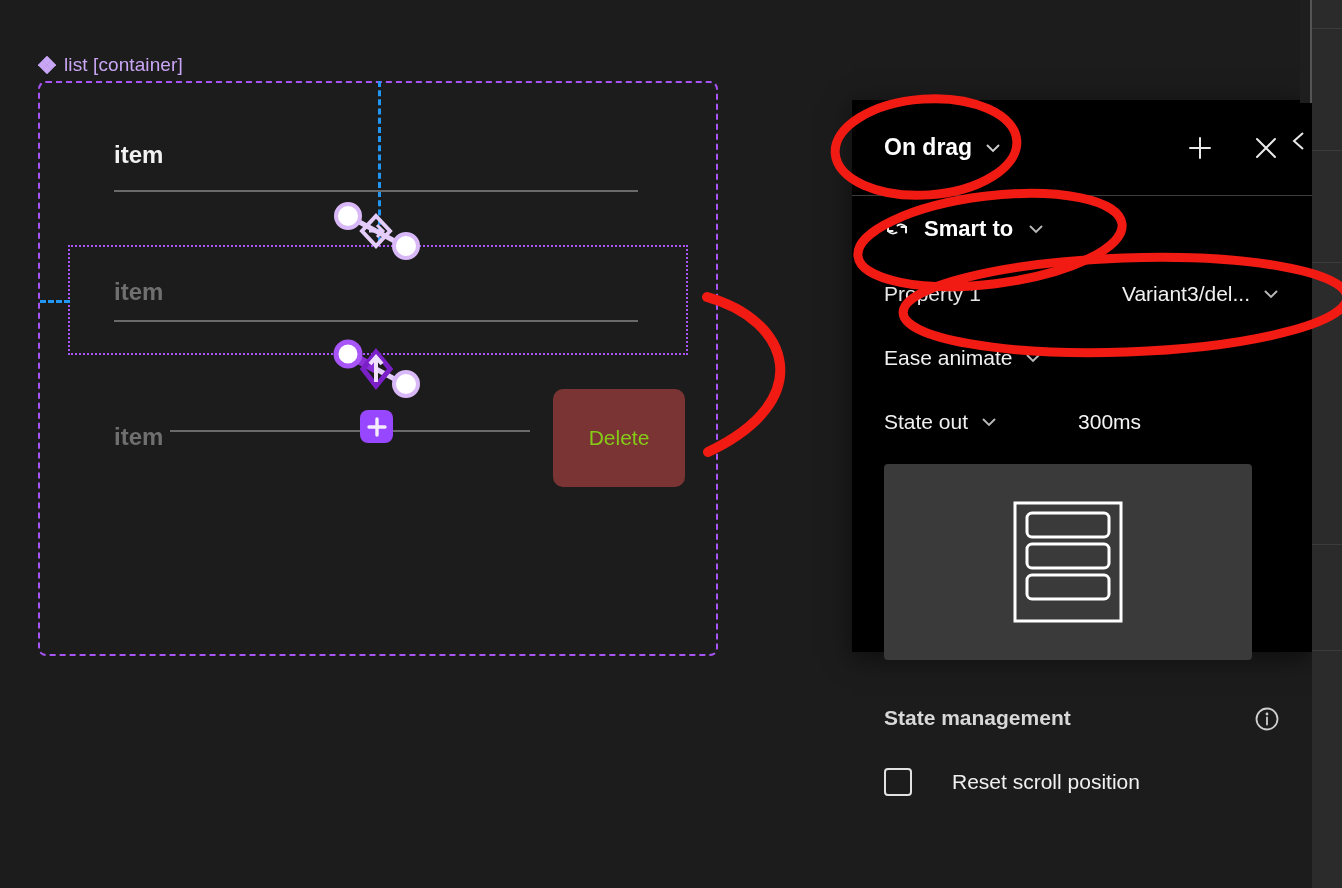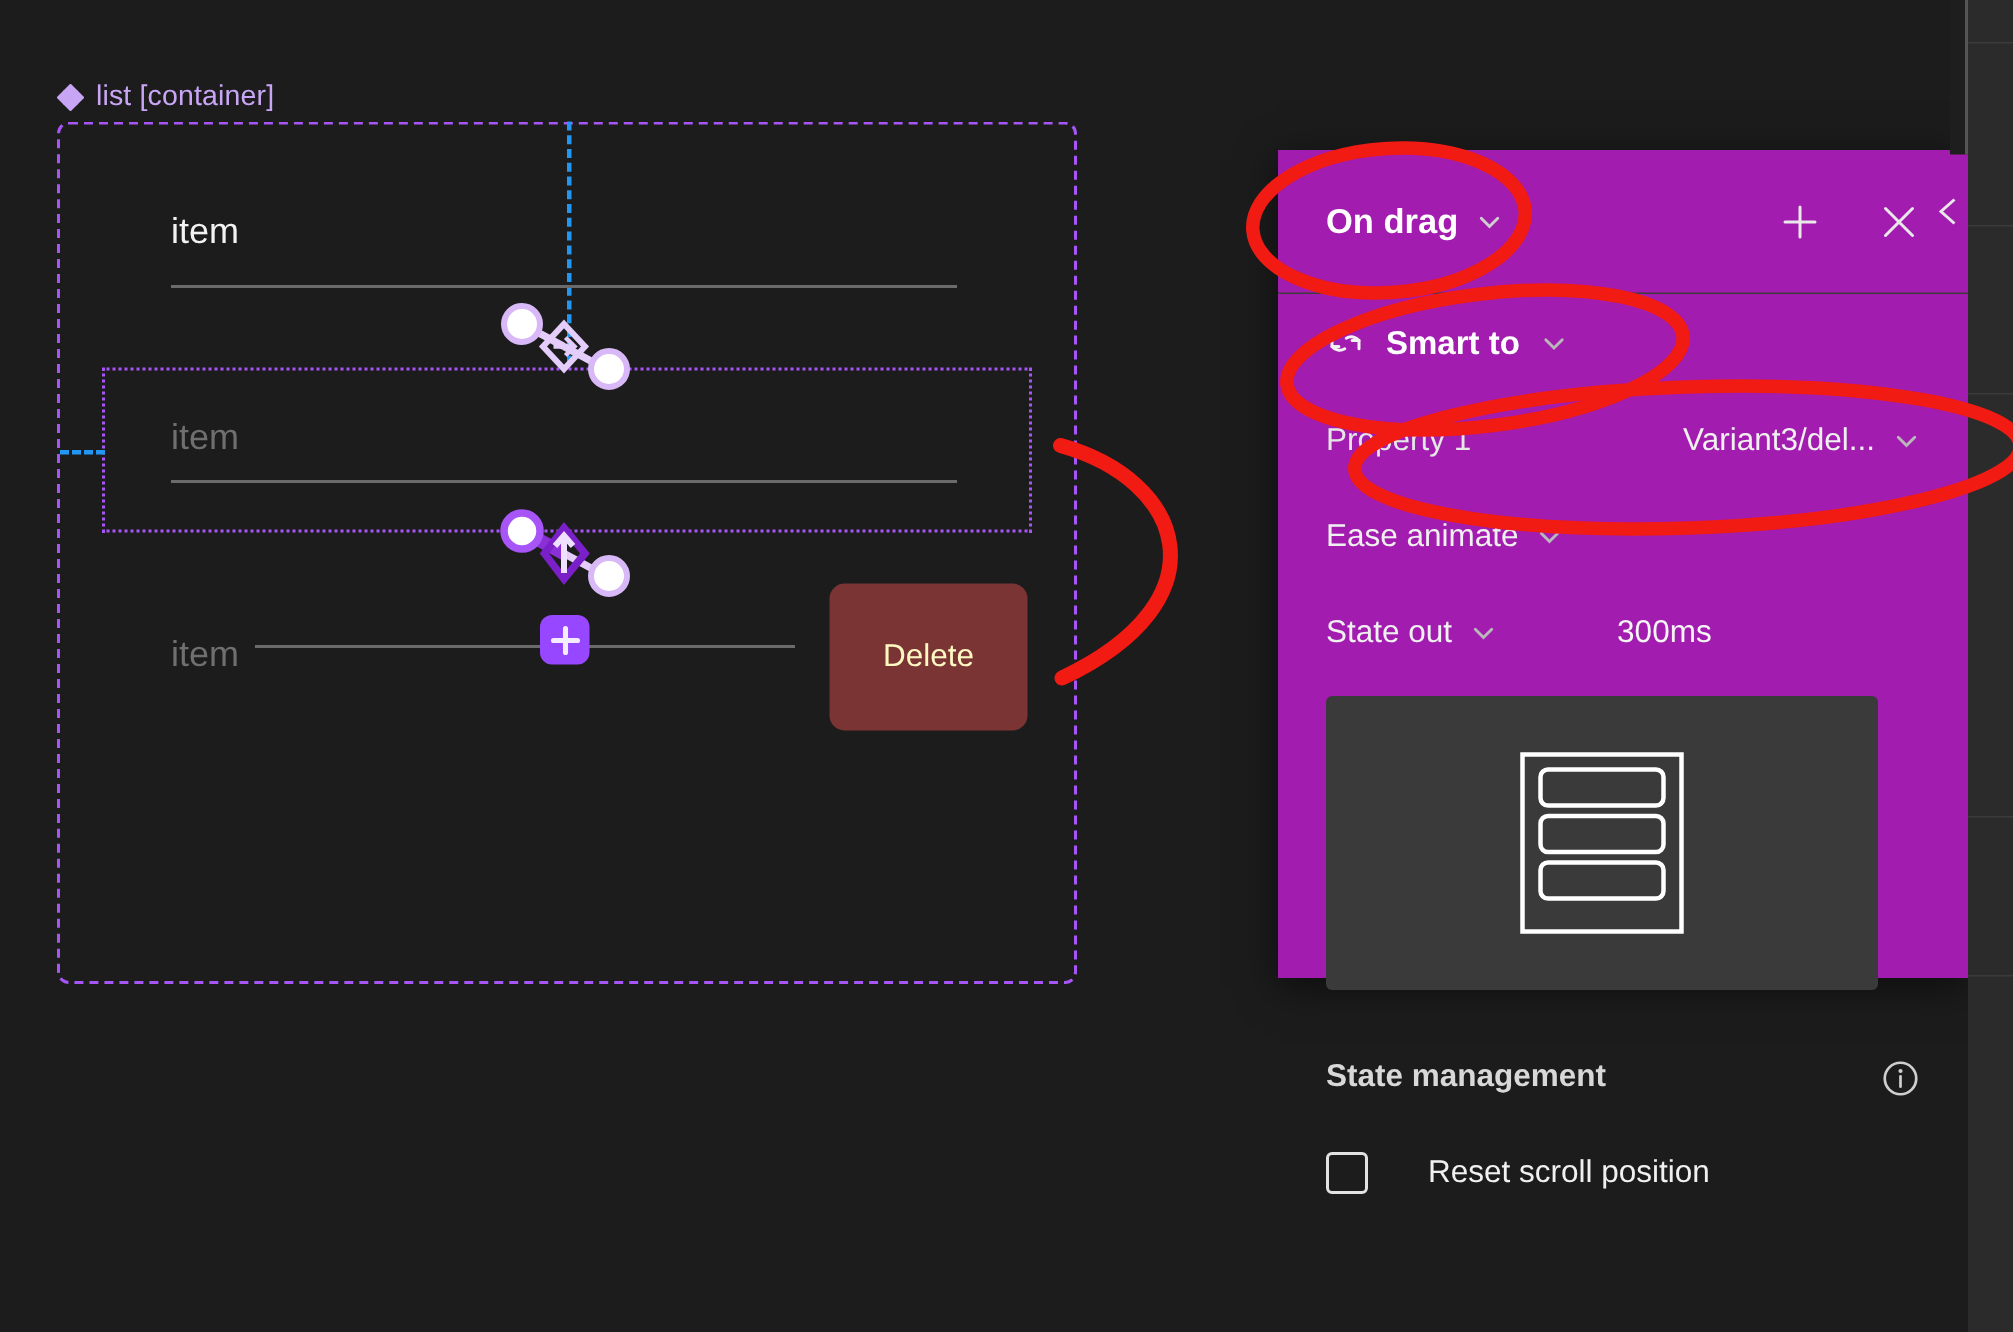--- a/index.html
+++ b/index.html
@@ -43,20 +43,21 @@
   .blue-hline {
     position: absolute; left: 40px; top: 300px;
     width: 30px; height: 0;
     border-top: 3px dashed #2196f3;
   }
 
   .row-item {
     position: absolute;
     font-size: 24px;
     line-height: 1;
+    font-weight: bold;
   }
   .row-item.r1 { left: 114px; top: 143px; color: #f2f2f2; }
   .row-item.r2 { left: 114px; top: 280px; color: #6f6f6f; }
   .row-item.r3 { left: 114px; top: 425px; color: #6f6f6f; }
 
   .row-underline { position: absolute; height: 0; border-top: 2px solid #6a6a6a; }
   .u1 { left: 114px; top: 190px; width: 524px; }
   .u2 { left: 114px; top: 320px; width: 524px; }
   .u3 { left: 170px; top: 430px; width: 360px; }
 
@@ -71,31 +72,31 @@
     background: #9747ff;
     display: flex; align-items: center; justify-content: center;
   }
   .plus-chip svg { display:block; }
 
   .delete-btn {
     position: absolute; left: 553px; top: 389px;
     width: 132px; height: 98px;
     background: #7a3434; border-radius: 10px;
     display: flex; align-items: center; justify-content: center;
-    color: #fef9c3; font-size: 21px;
+    color: #84cc16; font-size: 21px;
   }
 
   
   #annotations { position: absolute; inset: 0; pointer-events: none; }
 
   
   #panel {
     position: absolute; left: 852px; top: 100px;
     width: 460px; height: 552px;
-    background: #a21caf;
+    background: #000000;
     box-shadow: 0 6px 26px rgba(0,0,0,.55);
   }
   .panel-header {
     height: 96px; display: flex; align-items: center;
     padding: 0 32px 0 32px;
     border-bottom: 1px solid #3c3c3c;
   }
   .panel-title {
     color: #ffffff; font-size: 23px; font-weight: bold;
   }

